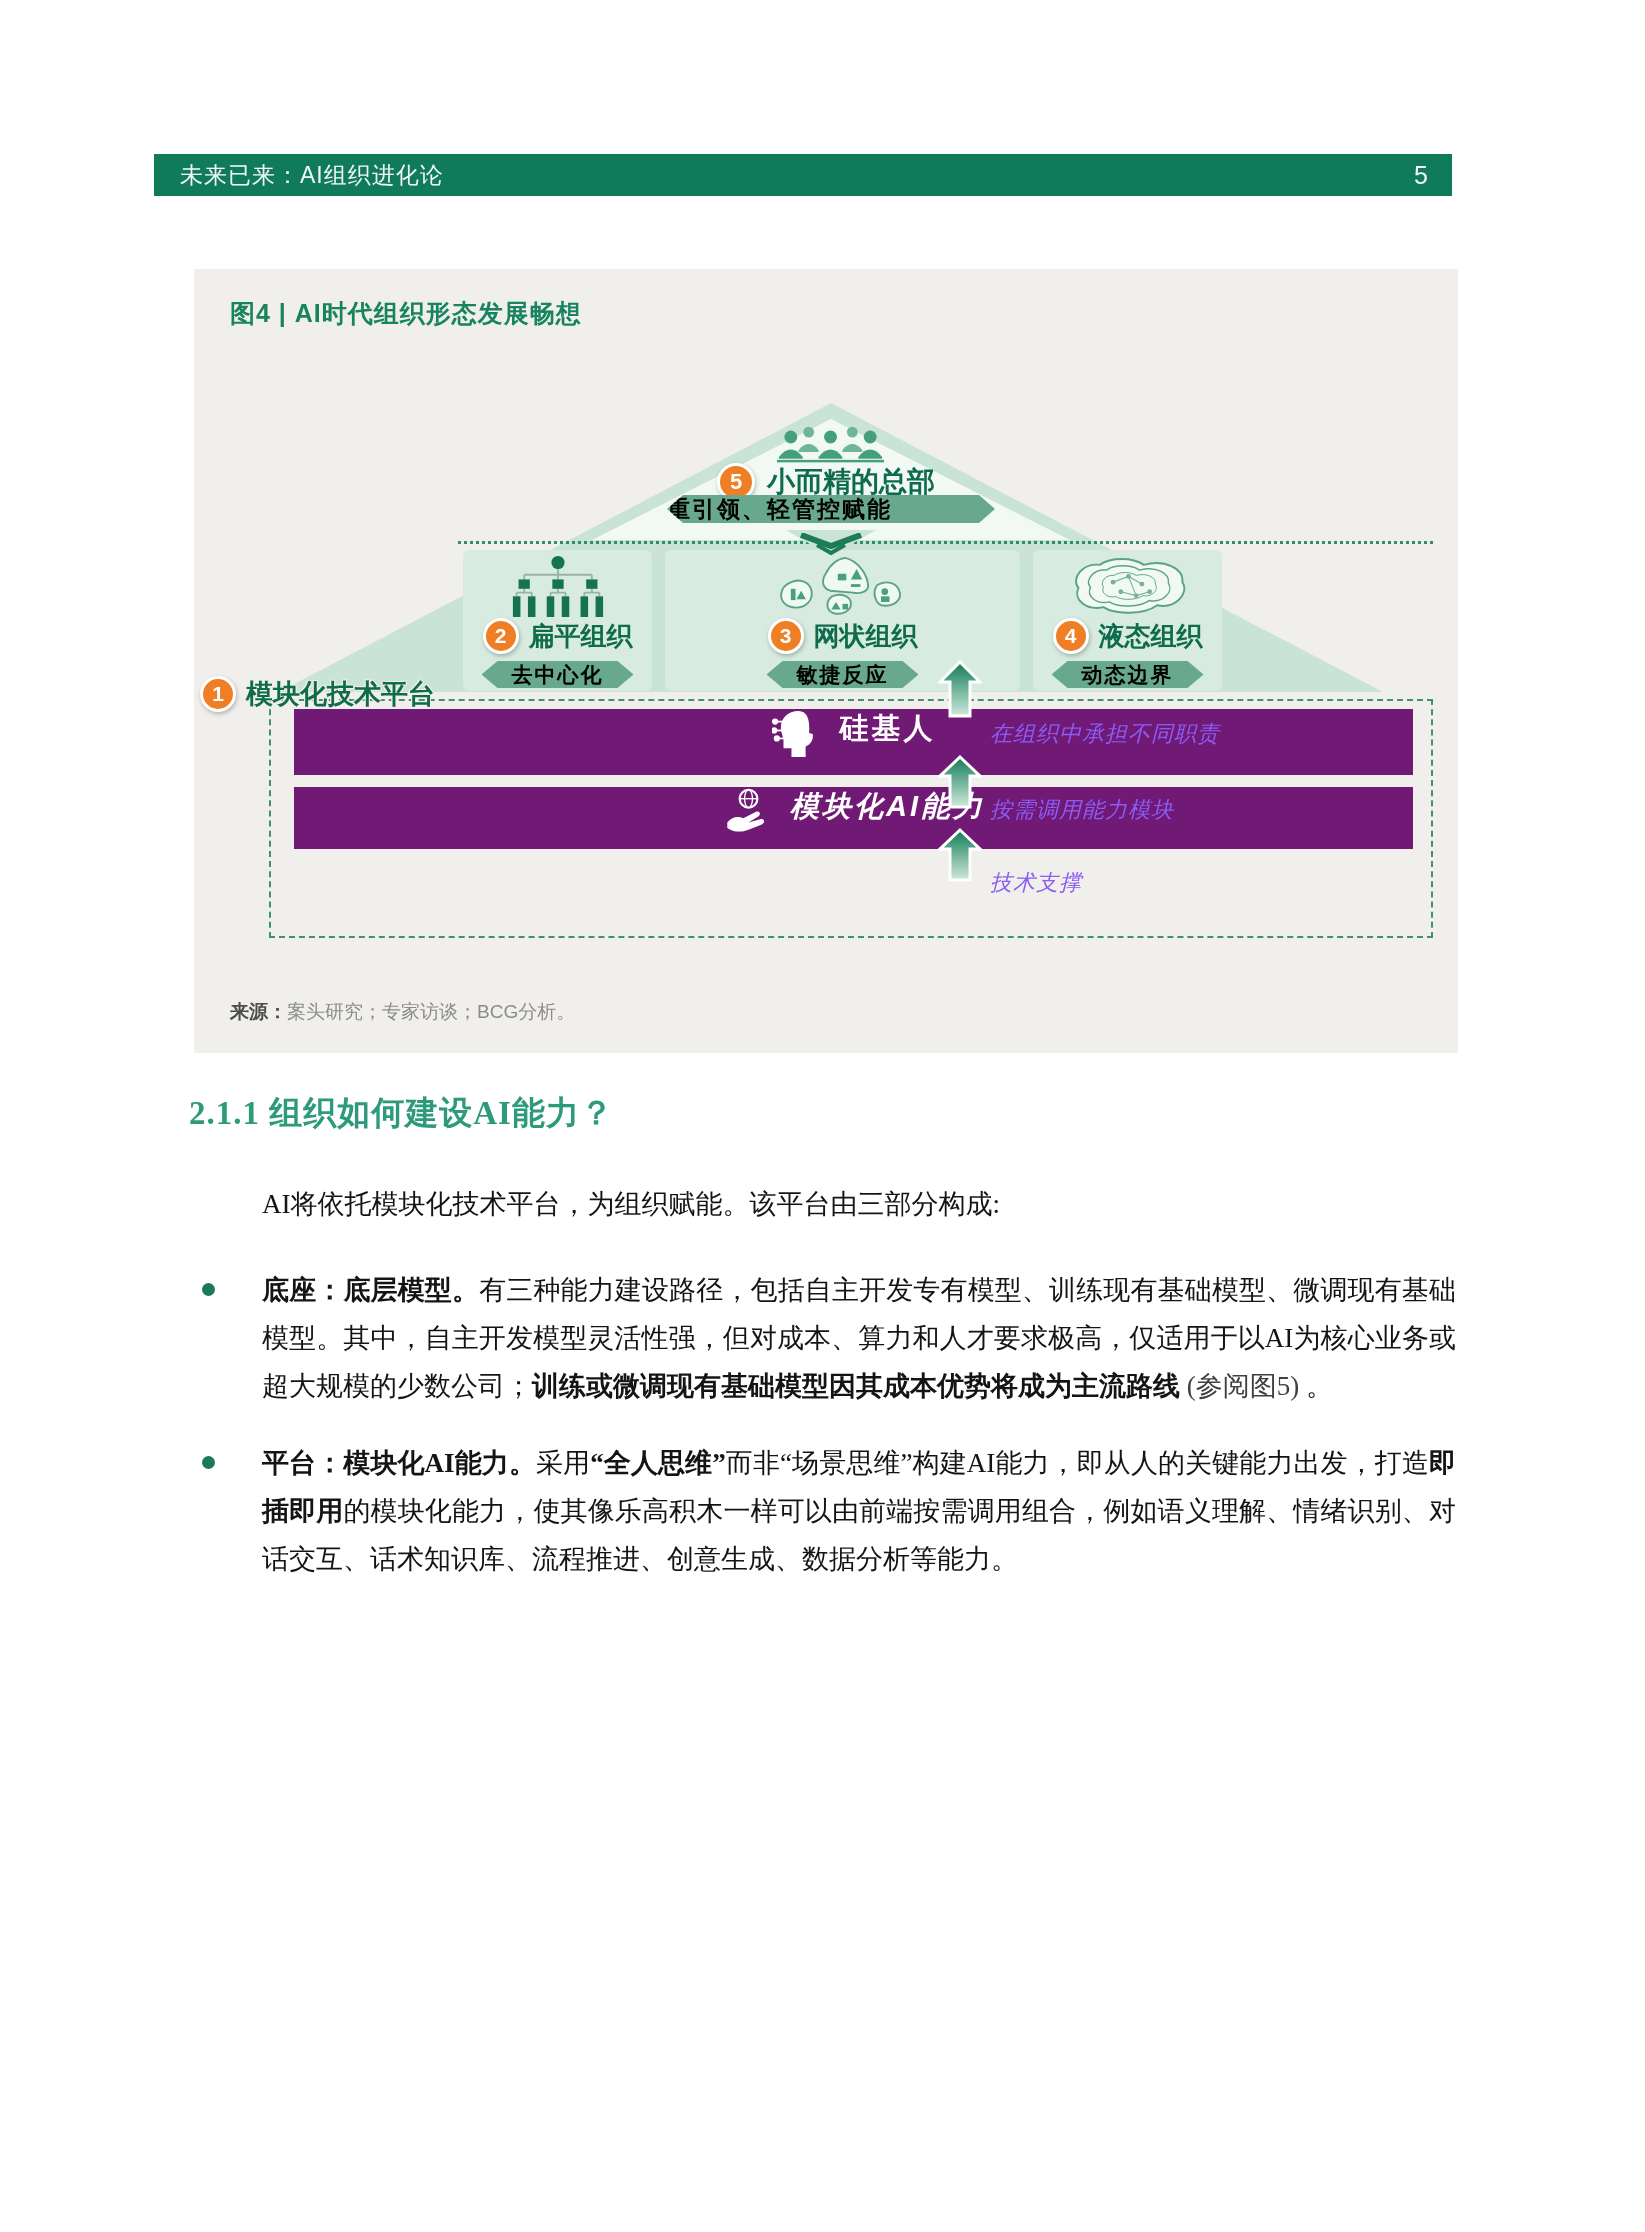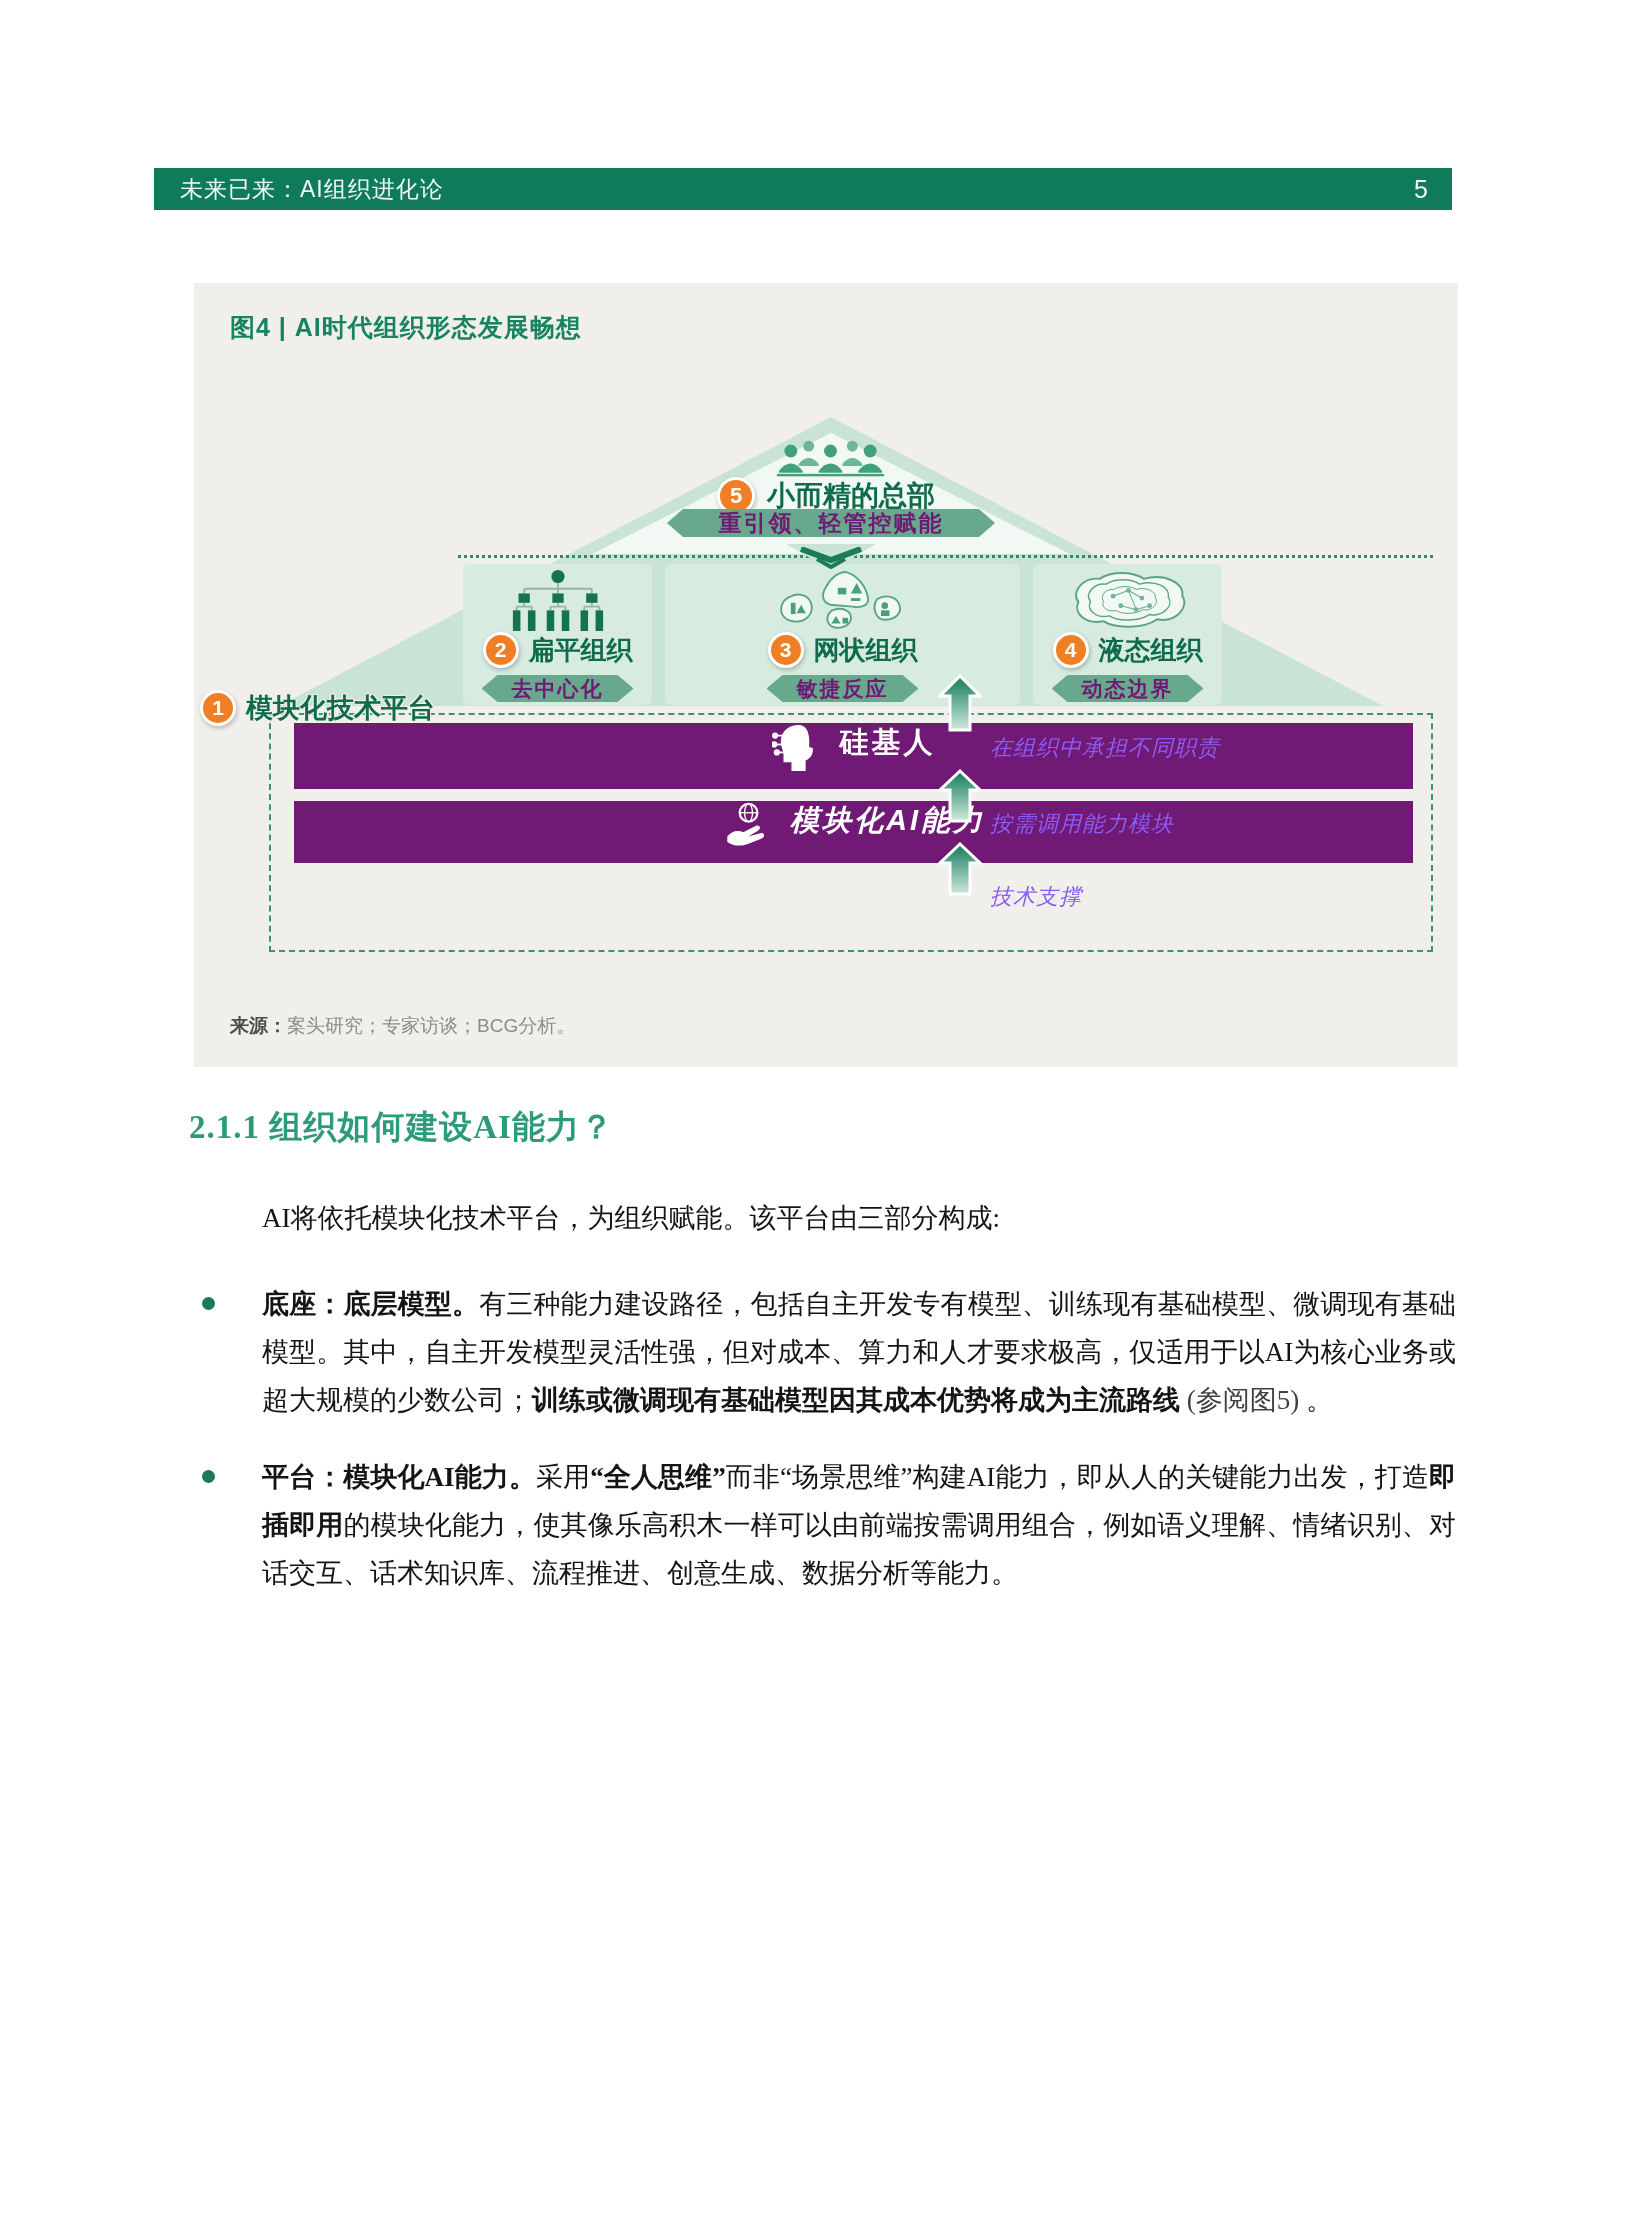--- a/index.html
+++ b/index.html
@@ -1,17 +1,17 @@
 <!DOCTYPE html>
 <html><head>
 <meta charset="utf-8">
 <style>
   * { margin:0; padding:0; box-sizing:border-box; }
   html,body { background:#ffffff; }
-  .page { position:relative; width:1646px; height:1619px; margin:14px auto; background:#fff;
+  .page { position:relative; width:1646px; height:1619px; margin:0 auto; background:#fff;
           font-family:"Liberation Sans", sans-serif; overflow:hidden; }
 
   
   .topbar { position:absolute; left:154px; top:154px; width:1298px; height:42px;
             background:#0F7B5B; color:#F2F8F5; display:flex; align-items:center;
             justify-content:space-between; padding:0 24px 0 26px; }
   .topbar .ttl { font-size:23px; letter-spacing:1px; }
   .topbar .pnum { font-size:25px; }
 
   
@@ -33,21 +33,21 @@
   .people { left:577px; top:30px; z-index:3; }
   .row5 { left:0; top:70px; width:100%; display:flex; justify-content:center;
           align-items:center; gap:12px; z-index:3; }
   .label-dark { font-size:28px; font-weight:bold; color:#0E6B4B; }
 
   .ncircle { display:flex; align-items:center; justify-content:center;
              width:38px; height:38px; border-radius:50%; background:#EF7E24;
              border:3px solid #fff; color:#fff; font-size:22px; font-weight:bold;
              box-shadow:1px 2px 4px rgba(0,0,0,0.25); flex:0 0 auto; }
 
-  .ribbon { background:#68A88D; color:#701a75; font-weight:bold; text-align:center;
+  .ribbon { background:#68A88D; color:#000000; font-weight:bold; text-align:left;
             clip-path:polygon(16px 0, calc(100% - 16px) 0, 100% 50%, calc(100% - 16px) 100%, 16px 100%, 0 50%); }
   .ribbon5 { left:473px; top:102px; width:328px; height:28px; line-height:28px;
              font-size:23px; letter-spacing:2px; z-index:4; }
 
   .dotsep { left:264px; top:148px; width:975px; border-top:3px dotted #2E8D68; z-index:3; }
   .tip-tri { left:592px; top:137px; width:90px; height:26px; background:#C9E3D7;
              clip-path:polygon(0 0,100% 0,50% 100%); z-index:4; }
   .chev { left:605px; top:140px; z-index:5; }
 
   

